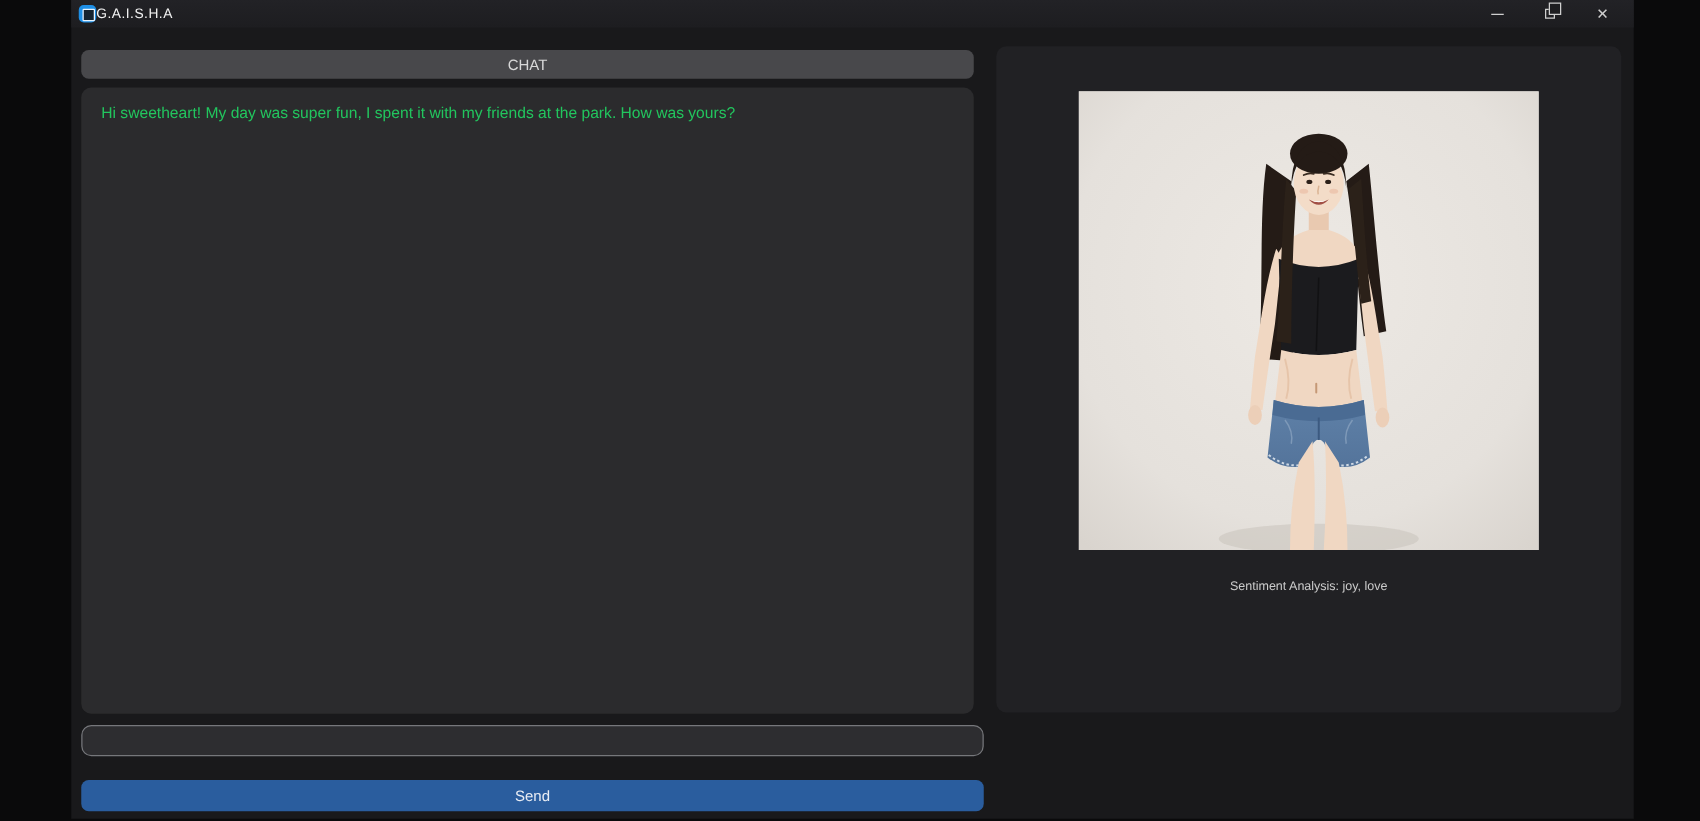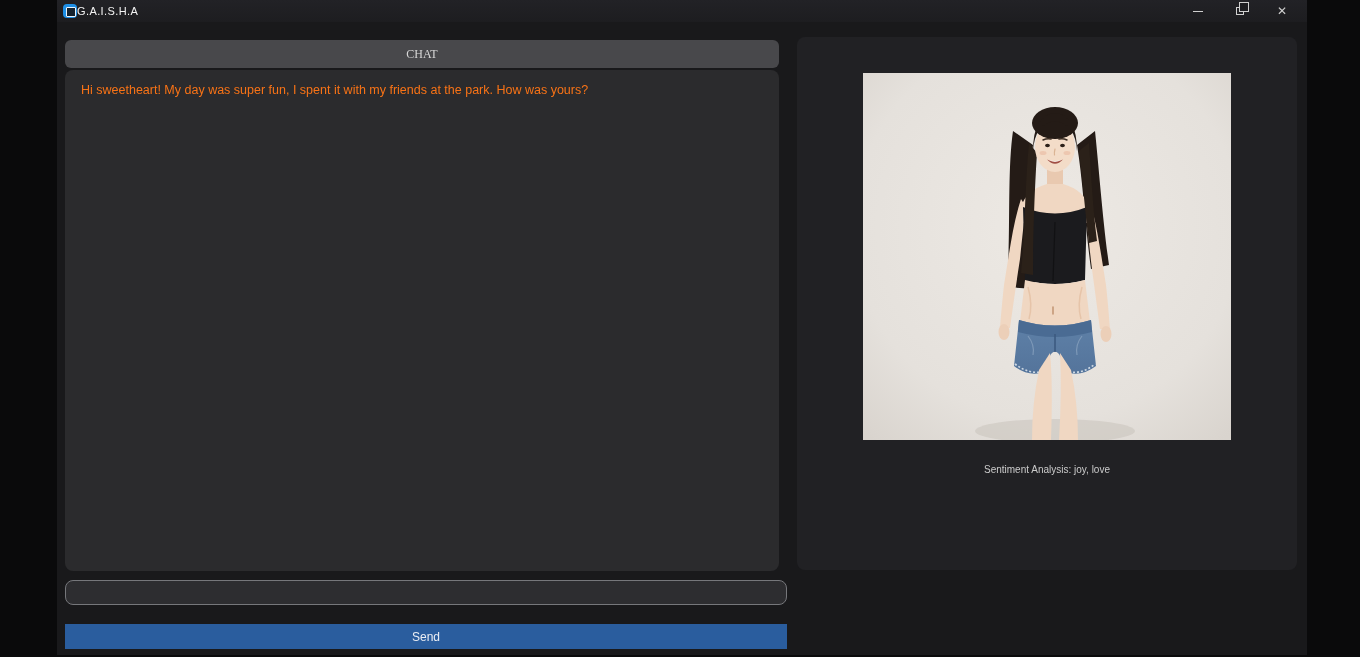--- a/index.html
+++ b/index.html
@@ -36,40 +36,40 @@
   }
   .min-glyph { width:10px; height:1px; background:#cfcfcf; display:block; }
   .restore-glyph { width:8px; height:8px; border:1px solid #cfcfcf; position:relative; background:transparent; }
   .restore-glyph::before {
     content:""; position:absolute; left:2px; bottom:2px; width:8px; height:8px;
     border:1px solid #cfcfcf; background:#1d1d20;
   }
   .close-glyph { font-size:12px; line-height:1; }
   
   .panel-header {
-    position:absolute; height:28px; background:#48484b; border-radius:6px;
+    position:absolute; height:23px; background:#48484b; border-radius:6px;
     display:flex; align-items:center; justify-content:center;
-    color:#d8d8d8; font-size:12px;font-family:Liberation Serif, serif;
+    color:#d8d8d8; font-size:12px;
   }
   
   .chat-header { left:8px; top:40px; width:714px; }
   .chat-log {
     position:absolute; left:8px; top:70px; width:714px; height:501px;
     background:#2b2b2d; border-radius:8px; padding:11px 16px;
-    color:#f97316; font-size:12.5px; line-height:1.45; overflow:hidden;
+    color:#22c55e; font-size:12.5px; line-height:1.45; overflow:hidden;
   }
   .msg-input {
     position:absolute; left:8px; top:580px; width:722px; height:25px;
     background:#2d2d30; border:1px solid #76777b; border-radius:8px;
     color:#e8e8e8; font-size:12.5px; padding:0 10px; outline:none;
     font-family:"Liberation Sans", sans-serif;
   }
   .send-btn {
     position:absolute; left:8px; top:624px; width:722px; height:25px;
-    background:#2a5d9e; border:none; border-radius:0;
+    background:#2a5d9e; border:none; border-radius:6px;
     color:#e9edf4; font-size:12px; cursor:pointer;
     font-family:"Liberation Sans", sans-serif;
   }
   
   .companion-panel {
     position:absolute; left:740px; top:37px; width:500px; height:533px;
     background:#212124; border-radius:8px;
   }
   .companion-header { left:10px; top:4px; width:480px; }
   .companion-photo {

